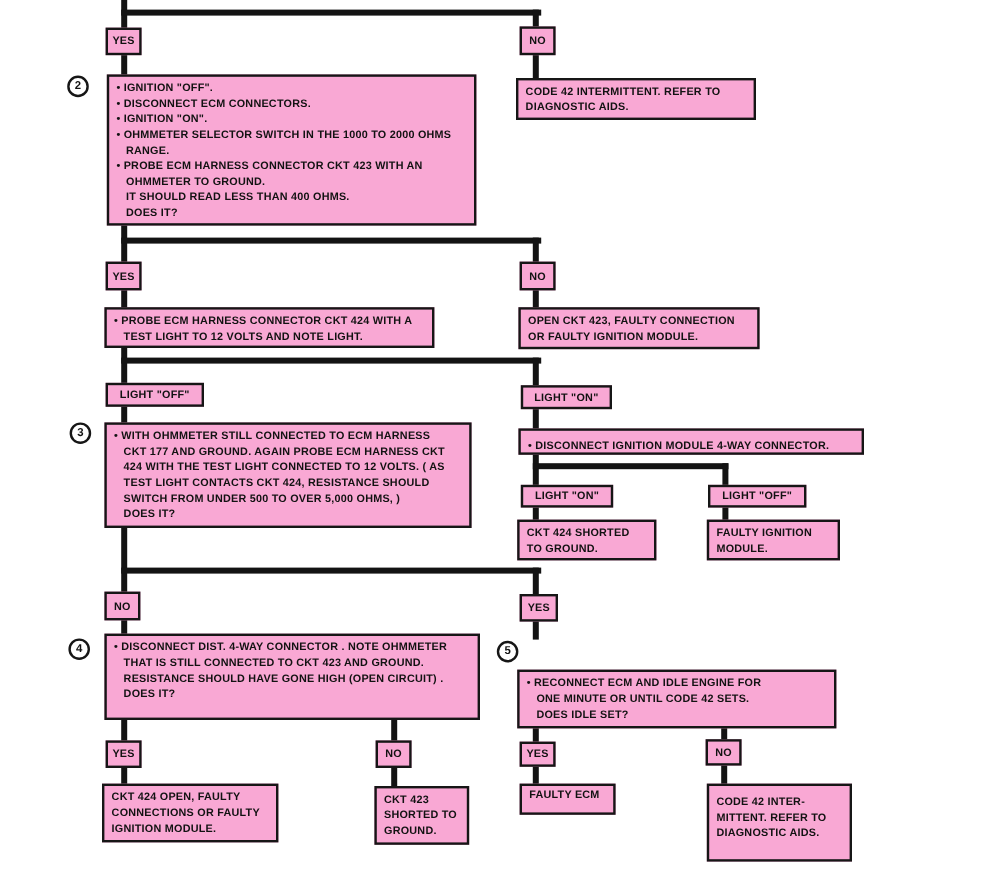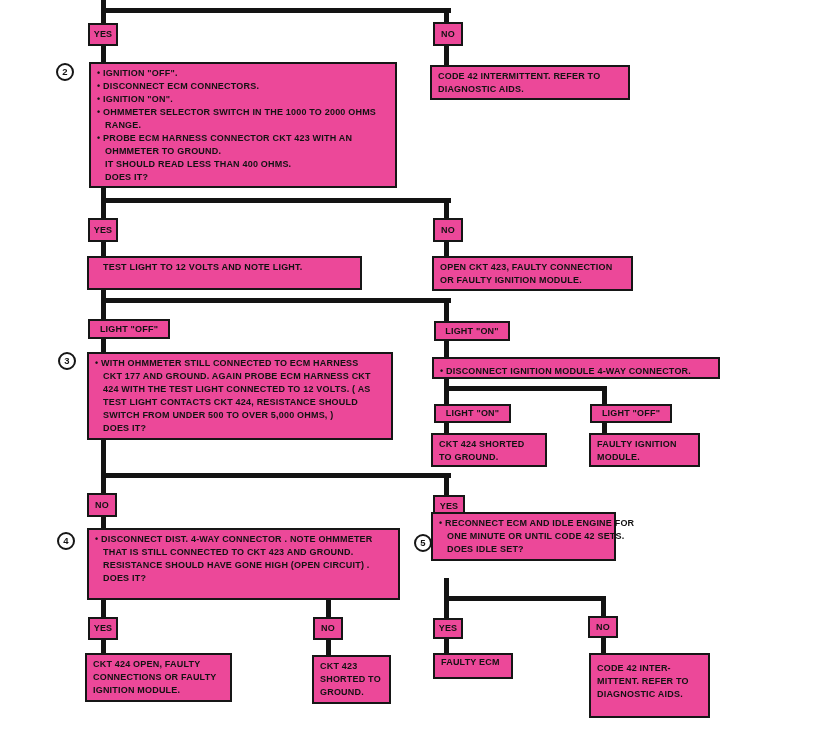--- a/index.html
+++ b/index.html
@@ -9,21 +9,21 @@
     background:#fff;
     font-family:"Liberation Sans", sans-serif;
     font-weight:700;
     color:#121212;
     overflow:hidden;
   }
   .wire{position:absolute;background:#131313;}
   .box{
     position:absolute;
     border:2px solid #161616;
-    background:#ec4899;
+    background:#f9a8d4;
     box-sizing:border-box;
     font-size:9px;
     letter-spacing:.2px;
     line-height:13px;
   }
   .lbl{
     display:flex;align-items:center;justify-content:center;
     white-space:nowrap;
   }
   .txt{padding:3px 3px 2px 6px;}
@@ -117,20 +117,21 @@
 
   <div class="box lbl" style="left:88px;top:218px;width:30px;height:24px">
     <span>YES</span>
   </div>
   <div class="box lbl" style="left:433px;top:218px;width:30px;height:24px">
     <span>NO</span>
   </div>
 
   <div class="box" style="left:87px;top:256px;width:275px;height:34px">
     <div class="txt">
+      <div class="ln b">• PROBE ECM HARNESS CONNECTOR CKT 424 WITH A</div>
       <div class="ln c">TEST LIGHT TO 12 VOLTS AND NOTE LIGHT.</div>
     </div>
   </div>
 
   <div class="box" style="left:432px;top:256px;width:201px;height:35px">
     <div class="txt">
       <div class="ln">OPEN CKT 423, FAULTY CONNECTION</div>
       <div class="ln">OR FAULTY IGNITION MODULE.</div>
     </div>
   </div>
@@ -191,21 +192,21 @@
   <div class="box" style="left:87px;top:528px;width:313px;height:72px">
     <div class="txt">
       <div class="ln b">• DISCONNECT DIST. 4-WAY CONNECTOR . NOTE OHMMETER</div>
       <div class="ln c">THAT IS STILL CONNECTED TO CKT 423 AND GROUND.</div>
       <div class="ln c">RESISTANCE SHOULD HAVE GONE HIGH (OPEN CIRCUIT) .</div>
       <div class="ln c">DOES IT?</div>
     </div>
   </div>
 
   <div class="circ" style="left:414px;top:534px">5</div>
-  <div class="box" style="left:431px;top:512px;width:185px;height:49px">
+  <div class="box" style="left:431px;top:558px;width:266px;height:49px">
     <div class="txt">
       <div class="ln b">• RECONNECT ECM AND IDLE ENGINE FOR</div>
       <div class="ln c">ONE MINUTE OR UNTIL CODE 42 SETS.</div>
       <div class="ln c">DOES IDLE SET?</div>
     </div>
   </div>
 
   <div class="box lbl" style="left:88px;top:617px;width:30px;height:23px">
     <span>YES</span>
   </div>

